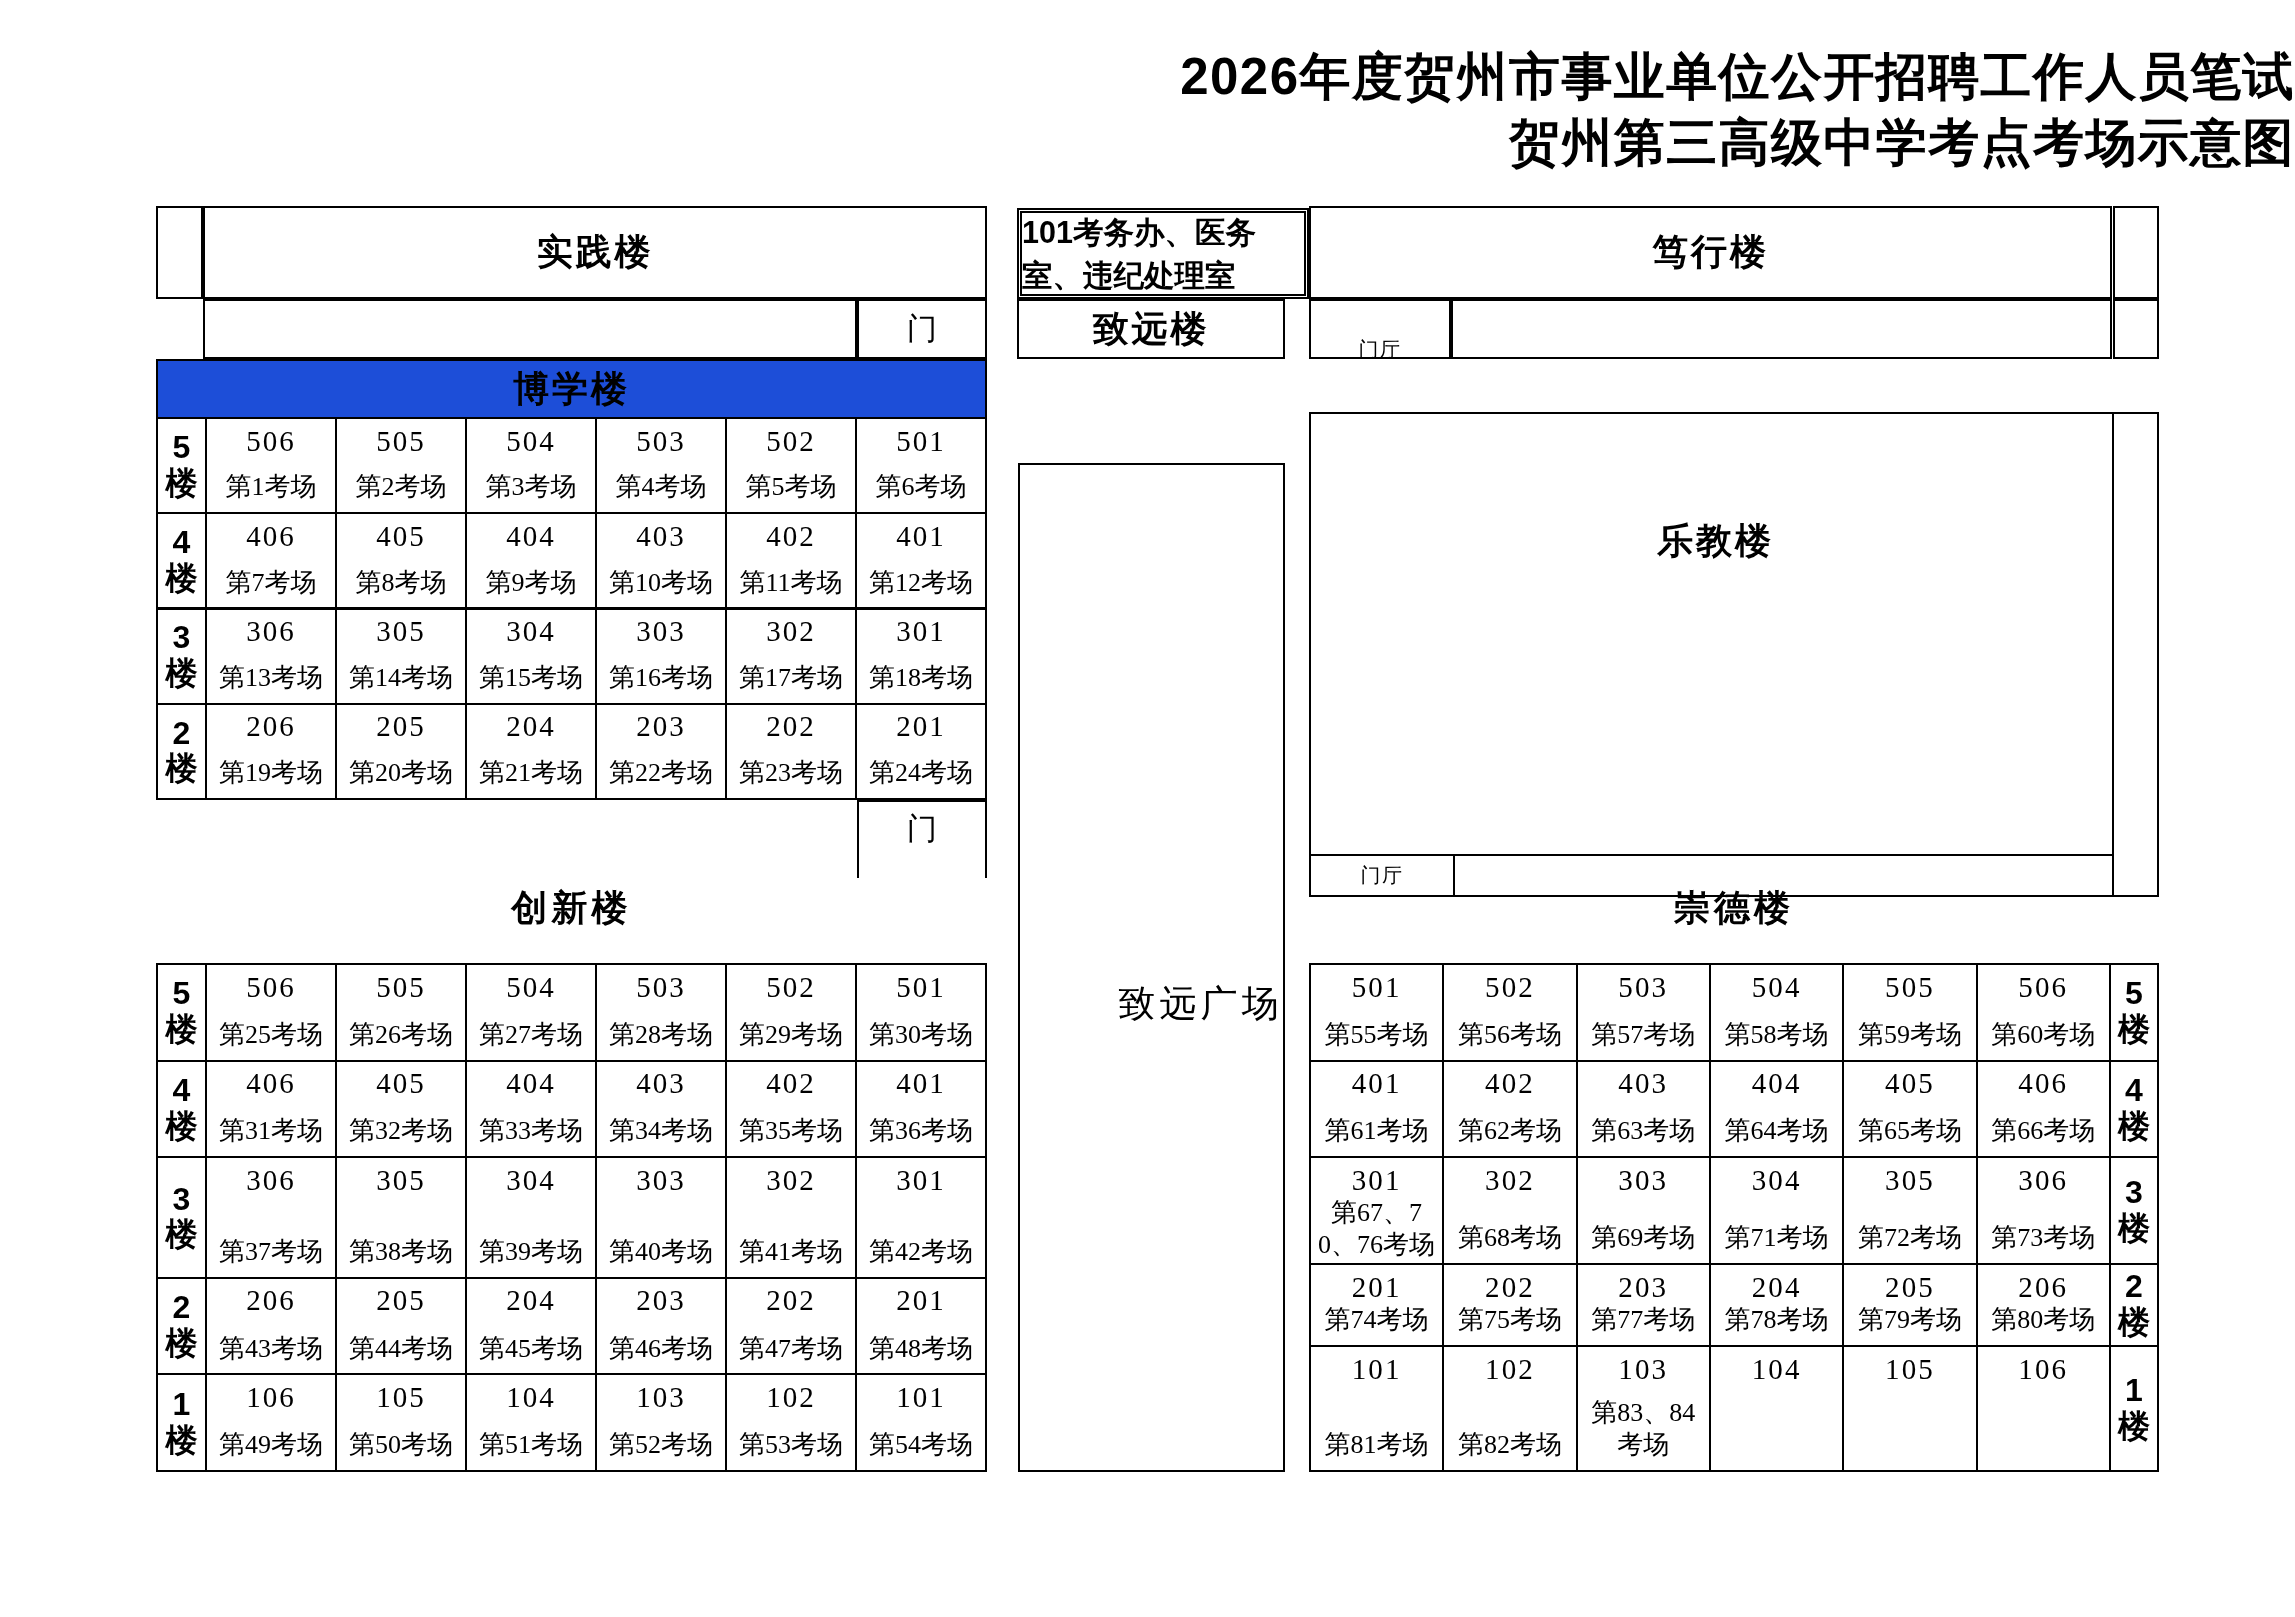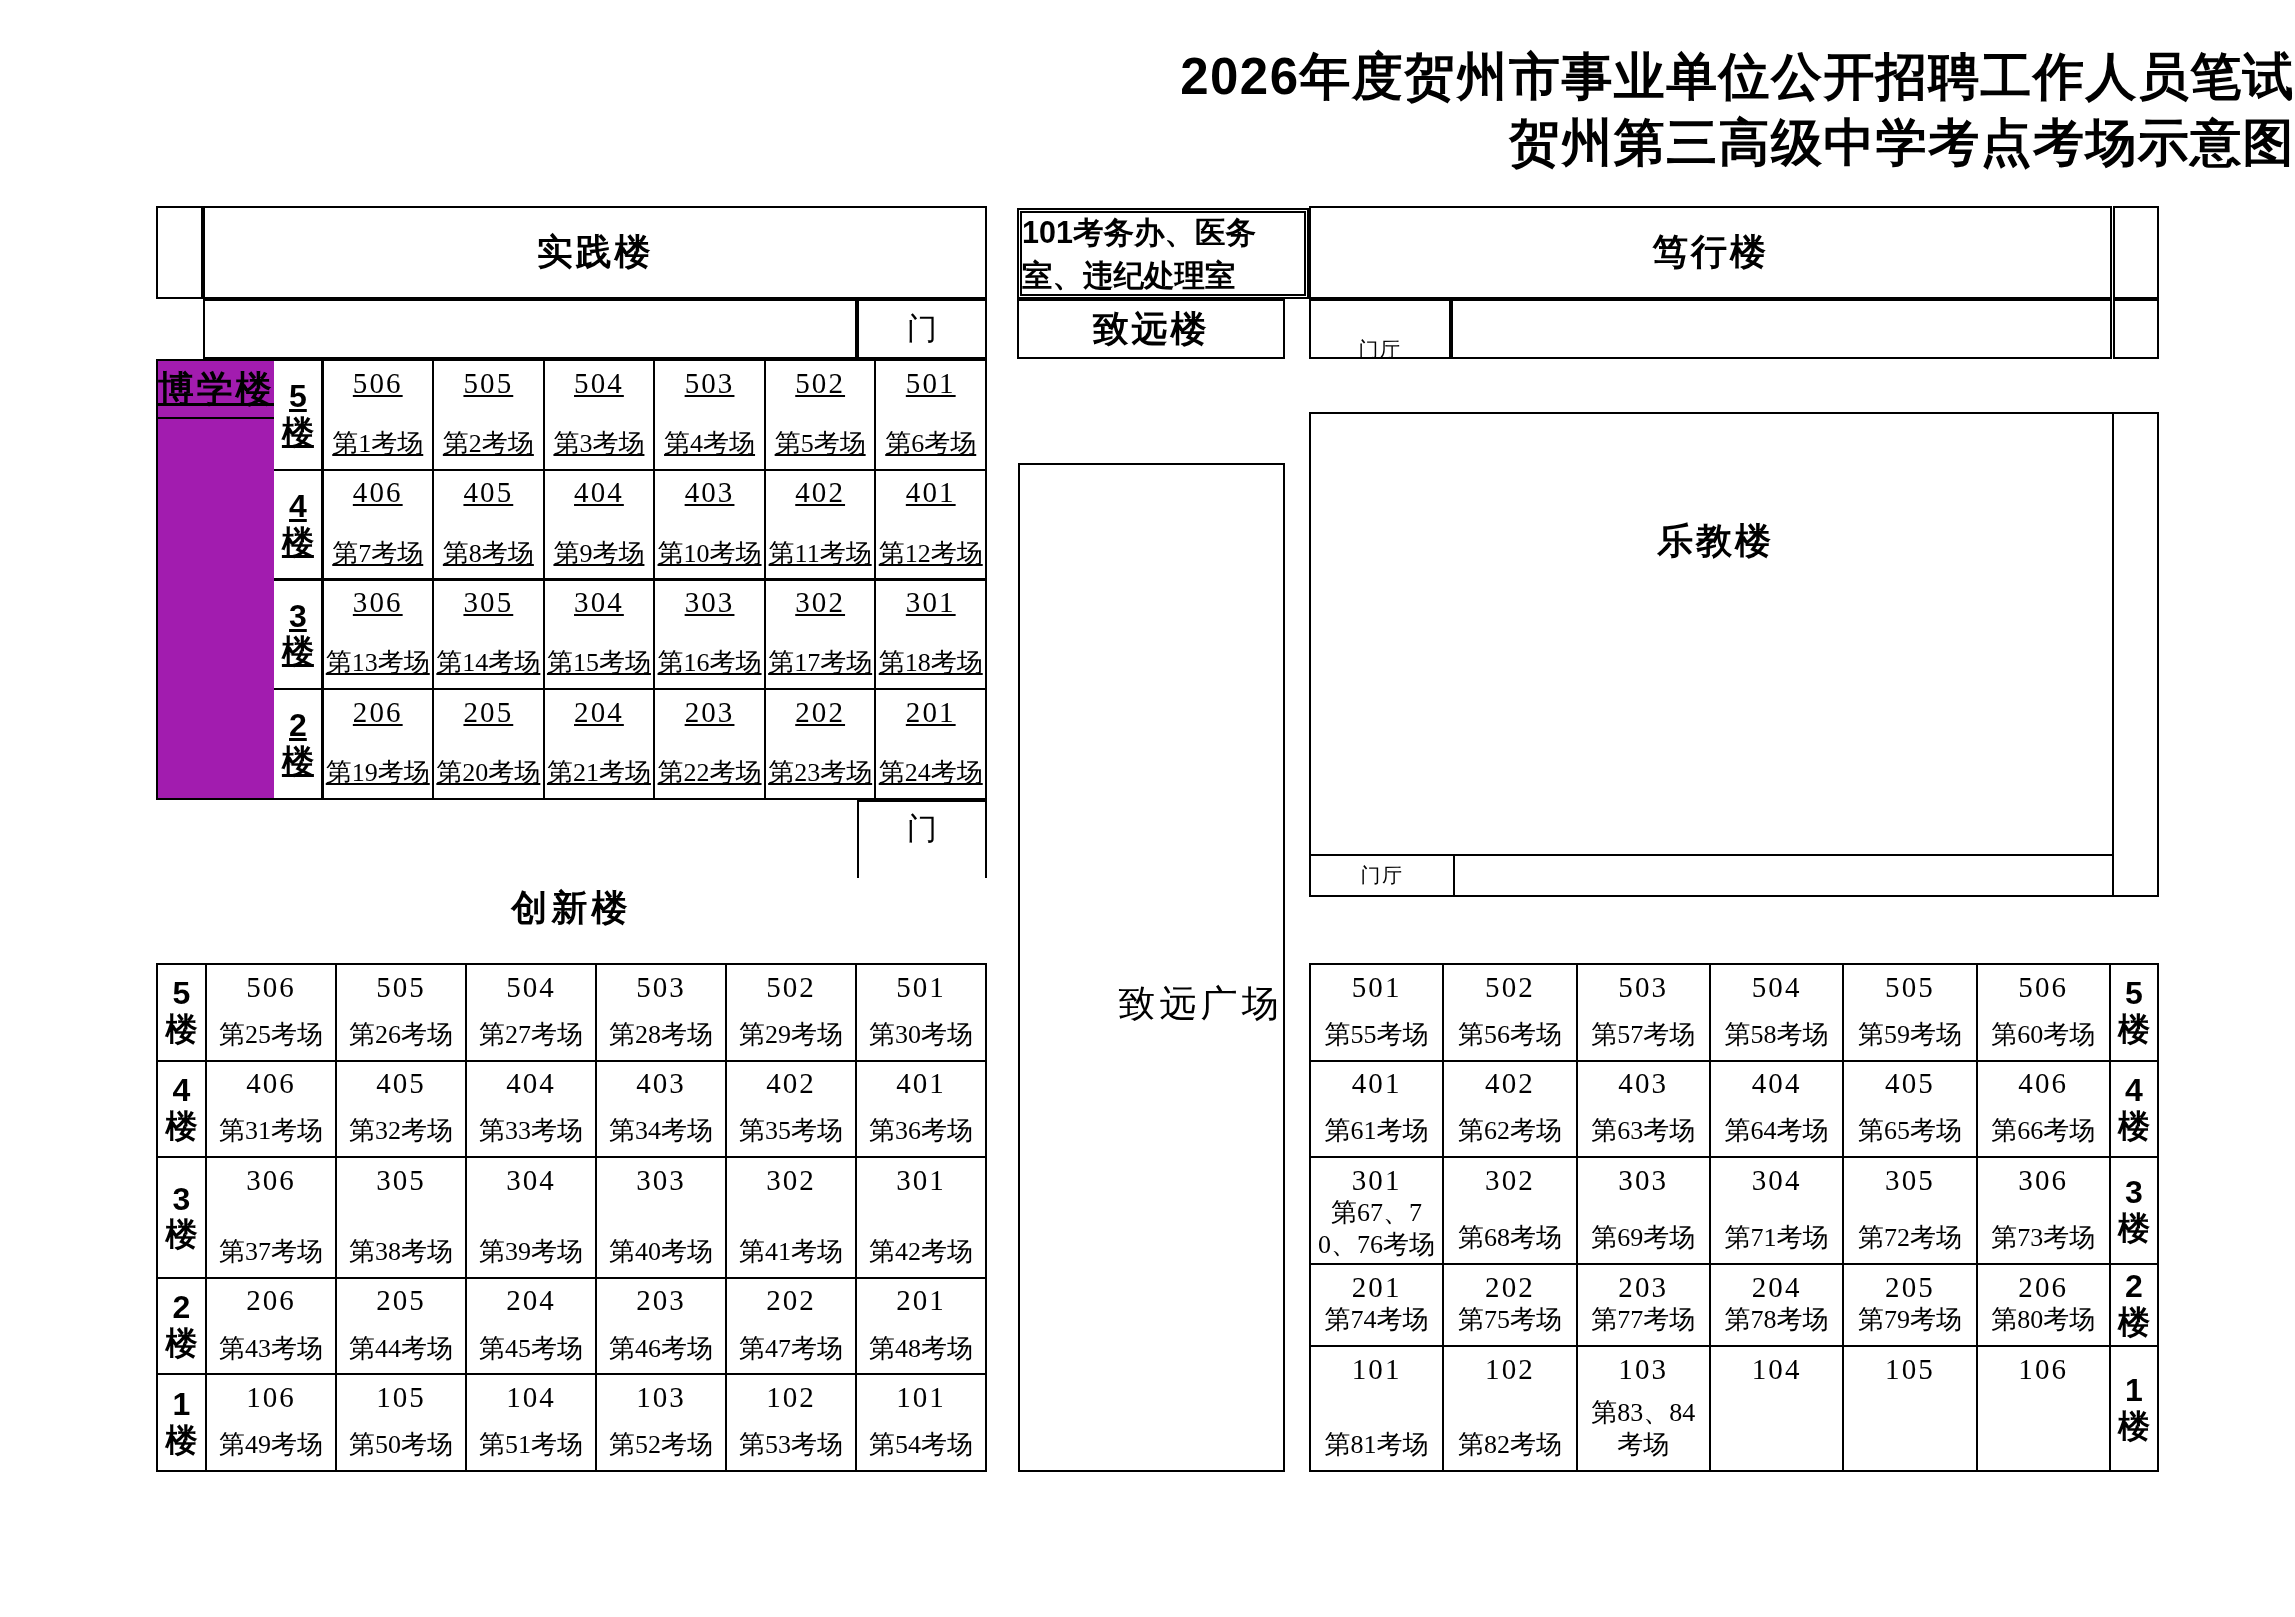--- a/index.html
+++ b/index.html
@@ -28,21 +28,21 @@
   .seriftxt { font-family: "Liberation Serif", serif; }
 
   .hdrtitle {
     position: absolute; text-align: center;
     font-weight: bold; font-size: 36px; letter-spacing: 4.2px;
   }
 
   
   .bld {
     position: absolute; border: 2.1px solid #000;
-    display: flex; background: #a21caf; text-decoration: underline;
+    display: flex; flex-direction: column; background: #1d4ed8;
   }
   .bld-header {
     flex: none; height: 58px; border-bottom: 2.1px solid #000;
     display: flex; align-items: center; justify-content: center;
   }
   .ftable { display: grid; background: #000; gap: 2.1px; flex: 1; }
   .ftable-abs { position: absolute; border: 2.1px solid #000; display: grid; background: #000; gap: 2.1px; }
 
   #t-boxue     { grid-template-columns: 47px repeat(6, 1fr); grid-template-rows: repeat(4, 1fr); }
   #t-chuangxin { left: 156px; top: 963px; width: 831px; height: 509px;
@@ -239,20 +239,21 @@
     <div class="hline" style="left:0; bottom:39px; width:803px;"></div>
     <div class="vline" style="left:142px; bottom:0; height:39px;"></div>
     <span class="lobby-txt abs" style="left:0; bottom:0; width:142px; height:39px; display:flex; align-items:center; justify-content:center;">门厅</span>
   </div>
 
   <div class="cell" style="left:1018px; top:463px; width:267px; height:1009px; align-items:flex-start;">
     <span class="seriftxt abs" style="top:514px; left:0; width:100%; text-align:right; font-size:37px; letter-spacing:4.2px;">致远广场</span>
   </div>
 
   <div class="hdrtitle" style="left:156px; top:884px; width:831px;">创新楼</div>
+  <div class="hdrtitle" style="left:1309px; top:884px; width:850px;">崇德楼</div>
 
   <div class="ftable-abs" id="t-chuangxin">
       <div class="fl">
         <div>5</div>
         <div>楼</div>
       </div>
       <div class="rm">
         <span class="rm-no">506</span>
         <span class="rm-hall">第25考场</span>
       </div>

